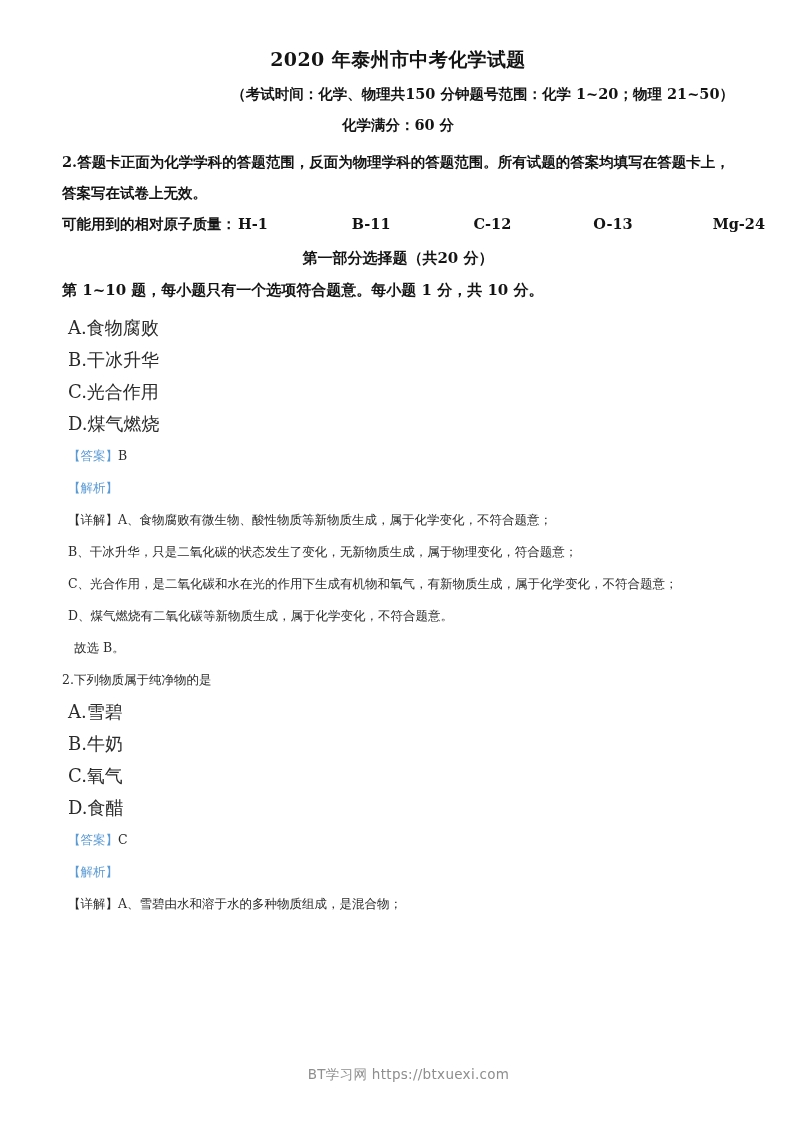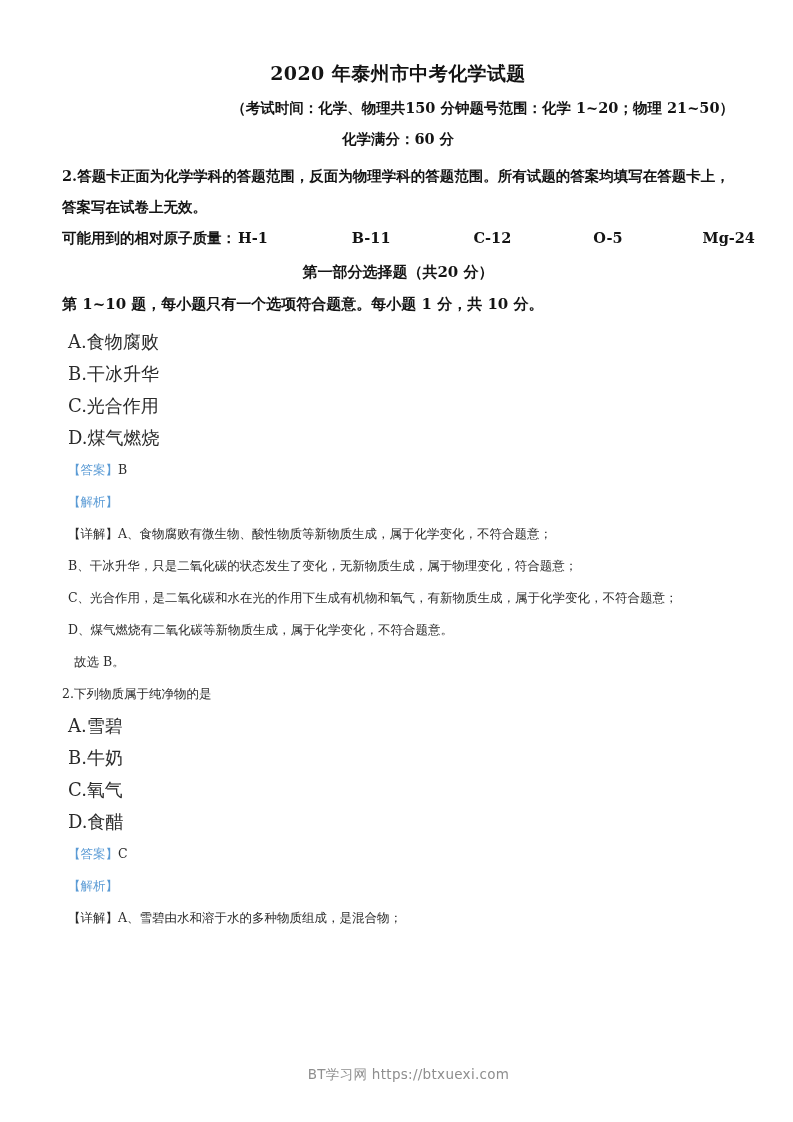--- a/index.html
+++ b/index.html
@@ -18,21 +18,21 @@
   .page {
     position: absolute;
     left: 0; top: 0;
     width: 793px;
     height: 1122px;
     overflow: hidden;
   }
   .content {
     position: absolute;
     left: 62px;
-    top: 58px;
+    top: 44px;
     width: 672px;
   }
 
   
   .doc-title {
     text-align: center;
     font-size: 19px;
     font-weight: bold;
     letter-spacing: 0.4px;
     line-height: 30px;
@@ -173,21 +173,21 @@
   <div class="content">
 
     <h1 class="doc-title">2020 年泰州市中考化学试题</h1>
     <div class="doc-subtitle">（考试时间：化学、物理共150 分钟题号范围：化学 1~20；物理 21~50）</div>
     <div class="doc-score">化学满分：60 分</div>
 
     <div class="notice">
       <p>2.答题卡正面为化学学科的答题范围，反面为物理学科的答题范围。所有试题的答案均填写在答题卡上，答案写在试卷上无效。</p>
     </div>
 
-    <div class="atomic-line"><span>可能用到的相对原子质量：</span><span class="am am-0">H-1</span><span class="am am-1">B-11</span><span class="am am-2">C-12</span><span class="am am-3">O-5</span><span class="am am-4">Mg-24</span></div>
+    <div class="atomic-line"><span>可能用到的相对原子质量：</span><span class="am am-0">H-1</span><span class="am am-1">B-11</span><span class="am am-2">C-12</span><span class="am am-3">O-13</span><span class="am am-4">Mg-24</span></div>
 
     <div class="part-title">第一部分选择题（共20 分）</div>
     <div class="part-instr">第 1~10 题，每小题只有一个选项符合题意。每小题 1 分，共 10 分。</div>
 
     <div class="question">
 
       <p class="q-option"><span class="opt-letter">A.</span><span>食物腐败</span></p>
       <p class="q-option"><span class="opt-letter">B.</span><span>干冰升华</span></p>
       <p class="q-option"><span class="opt-letter">C.</span><span>光合作用</span></p>
       <p class="q-option"><span class="opt-letter">D.</span><span>煤气燃烧</span></p>

